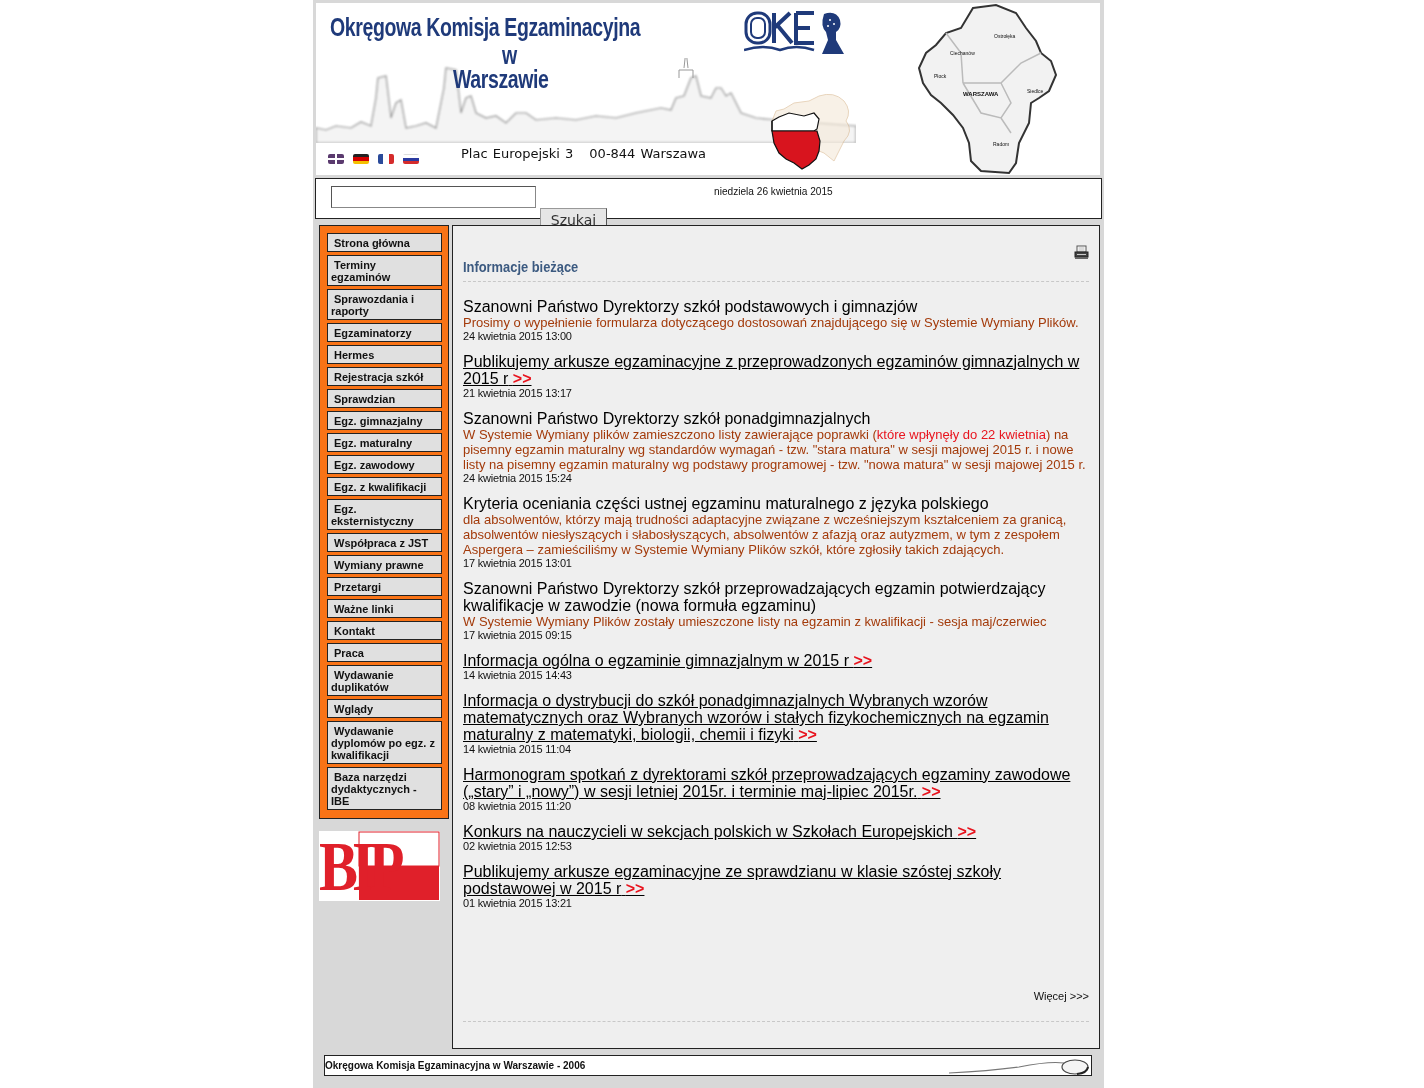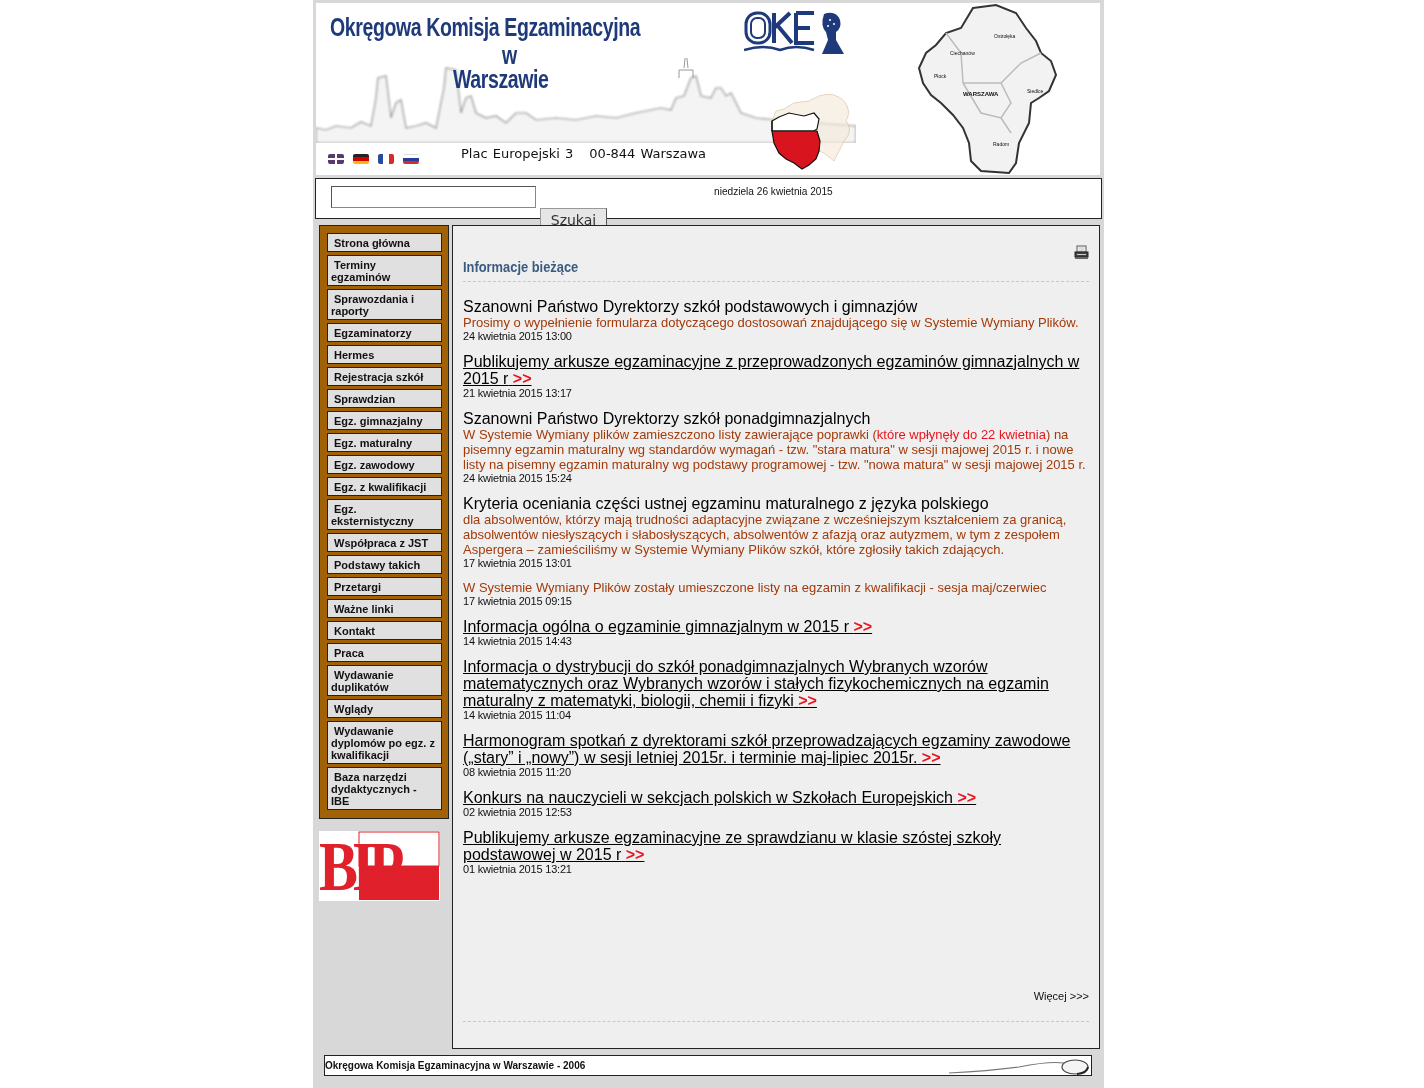--- a/index.html
+++ b/index.html
@@ -31,21 +31,21 @@
   #poland-map { position: absolute; left: 448px; top: 88px; width: 90px; height: 84px; }
   #region-map { position: absolute; left: 585px; top: 0; width: 165px; height: 172px; }
 
   
   #searchbar { position: absolute; left: 2px; top: 178px; width: 787px; height: 41px; background: #fff; border: 1px solid #222; }
   #search-input { position: absolute; left: 15px; top: 7px; width: 205px; height: 22px; border: 1px solid #888; border-top-color:#555; border-left-color:#555; background:#fff; font-size: 13px; padding: 2px 4px; font-family: "Liberation Sans", sans-serif; }
   #search-button { position: absolute; left: 224px; top: 7px; width: 67px; height: 23px; background: #e6e6e6; border: 1px solid #999; border-right-color:#555; border-bottom-color:#555; font-family: "DejaVu Sans", sans-serif; font-size: 14px; color: #333; cursor: pointer; margin-top: 22px; }
   #current-date { position: absolute; left: 398px; top: 6px; font-size: 11px; color: #111; font-family: "Liberation Sans", sans-serif; transform: scaleX(0.92); transform-origin: left top; white-space: nowrap; }
 
   
-  #sidebar { position: absolute; left: 6px; top: 225px; width: 130px; height: 594px; background: #a16207; border: 1px solid #222; padding: 7px 0 0 7px; }
+  #sidebar { position: absolute; left: 6px; top: 225px; width: 130px; height: 594px; background: #f97316; border: 1px solid #222; padding: 7px 0 0 7px; }
   .nav-item { display: block; width: 115px; background: #e0e0e0; border: 1px solid #222; font-size: 11px; font-weight: bold; color: #111; margin-bottom: 3px; padding: 3px 4px 2px 3px; line-height: 12px; cursor: pointer; text-decoration: none; }
   .nav-item .first { padding-left: 3px; }
   #bip-logo { position: absolute; left: 6px; top: 831px; width: 121px; height: 70px; }
 
   
   #content { position: absolute; left: 139px; top: 225px; width: 648px; height: 824px; background: #efefef; border: 1px solid #222; }
   #print-icon { position: absolute; right: 10px; top: 19px; width: 15px; height: 15px; cursor: pointer; }
   #section-title { position: absolute; left: 10px; top: 33px; font-size: 14px; font-weight: bold; color: #3c5a80; transform: scaleX(0.92); transform-origin: left top; white-space: nowrap; }
   .dash-line { position: absolute; left: 10px; right: 10px; height: 0; border-top: 1px dashed #c8c8c8; }
   #dash1 { top: 55px; }
@@ -152,21 +152,21 @@
     <a class="nav-item"><span class="first">Egzaminatorzy</span></a>
     <a class="nav-item"><span class="first">Hermes</span></a>
     <a class="nav-item"><span class="first">Rejestracja szkół</span></a>
     <a class="nav-item"><span class="first">Sprawdzian</span></a>
     <a class="nav-item"><span class="first">Egz. gimnazjalny</span></a>
     <a class="nav-item"><span class="first">Egz. maturalny</span></a>
     <a class="nav-item"><span class="first">Egz. zawodowy</span></a>
     <a class="nav-item"><span class="first">Egz. z kwalifikacji</span></a>
     <a class="nav-item"><span class="first">Egz. eksternistyczny</span></a>
     <a class="nav-item"><span class="first">Współpraca z JST</span></a>
-    <a class="nav-item"><span class="first">Podstawy takich</span></a>
+    <a class="nav-item"><span class="first">Wymiany prawne</span></a>
     <a class="nav-item"><span class="first">Przetargi</span></a>
     <a class="nav-item"><span class="first">Ważne linki</span></a>
     <a class="nav-item"><span class="first">Kontakt</span></a>
     <a class="nav-item"><span class="first">Praca</span></a>
     <a class="nav-item"><span class="first">Wydawanie duplikatów</span></a>
     <a class="nav-item"><span class="first">Wglądy</span></a>
     <a class="nav-item"><span class="first">Wydawanie dyplomów po egz. z kwalifikacji</span></a>
     <a class="nav-item"><span class="first">Baza narzędzi dydaktycznych - IBE</span></a>
   </div>
 
@@ -208,20 +208,21 @@
         <div class="news-date">24 kwietnia 2015 15:24</div>
       </div>
 
       <div class="news-item">
         <span class="news-title">Kryteria oceniania części ustnej egzaminu maturalnego z języka polskiego</span>
         <div class="news-desc"><span>dla absolwentów, którzy mają trudności adaptacyjne związane z wcześniejszym kształceniem za granicą, absolwentów  niesłyszących i słabosłyszących,  absolwentów z afazją oraz autyzmem, w tym z zespołem Aspergera – zamieściliśmy w Systemie Wymiany Plików szkół, które zgłosiły takich zdających.</span></div>
         <div class="news-date">17 kwietnia 2015 13:01</div>
       </div>
 
       <div class="news-item">
+        <span class="news-title">Szanowni Państwo Dyrektorzy szkół przeprowadzających egzamin potwierdzający kwalifikacje w zawodzie (nowa formuła egzaminu)</span>
         <div class="news-desc"><span>W Systemie Wymiany Plików zostały umieszczone listy na egzamin z kwalifikacji - sesja maj/czerwiec</span></div>
         <div class="news-date">17 kwietnia 2015 09:15</div>
       </div>
 
       <div class="news-item">
         <a class="news-title"><span>Informacja ogólna o egzaminie gimnazjalnym w 2015 r</span> <span class="more-arrow">&gt;&gt;</span></a>
         <div class="news-date">14 kwietnia 2015 14:43</div>
       </div>
 
       <div class="news-item">

